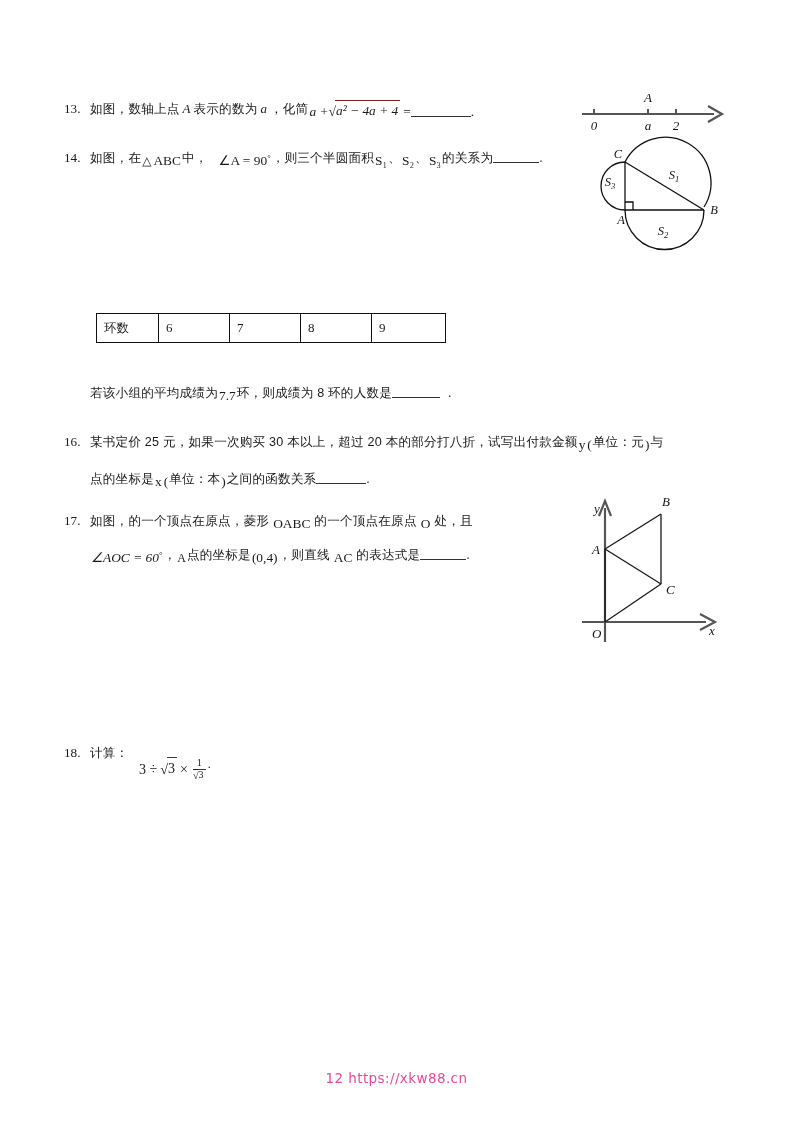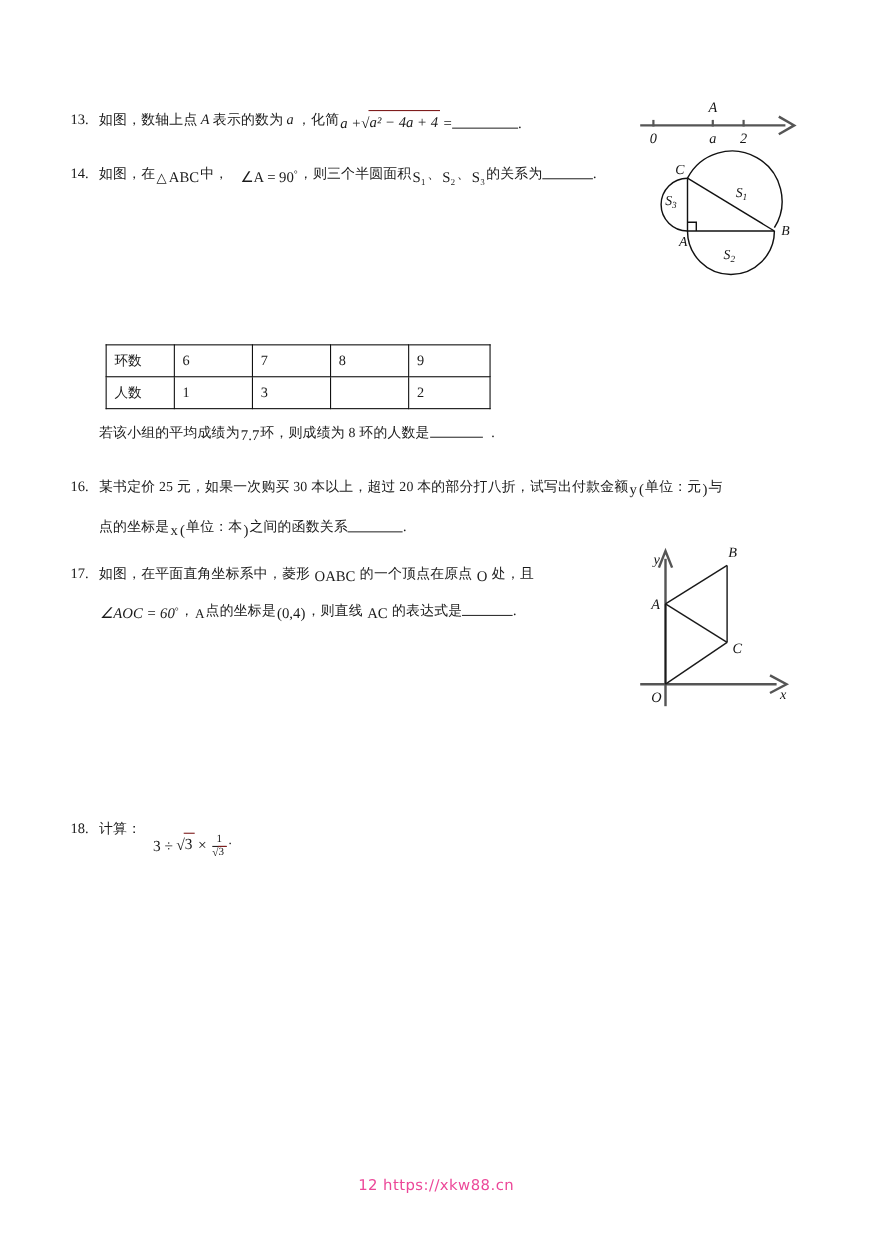--- a/index.html
+++ b/index.html
@@ -26,21 +26,21 @@
     line-height: 1.5;
     white-space: nowrap;
   }
   .qnum {
     display: inline-block;
     width: 26px;
     font-family: "Liberation Serif", serif;
     font-size: 13.2px;
   }
   .cn {
-    font-family: Liberation Serif, serif;
+    font-family: Liberation Sans, sans-serif;
     font-size: 12.6px;
     letter-spacing: .2px;
   }
   .mi {
     font-family: "Liberation Serif", serif;
     font-style: italic;
     font-size: 13px;
   }
   
   .math {
@@ -183,44 +183,37 @@
 
   <table class="score-table" style="left:96px; top:313px; width:350px;">
     <tbody>
         <tr>
       <td style="width:54px;">环数</td>
       <td class="num-cell" style="width:63px;">6</td>
       <td class="num-cell" style="width:63px;">7</td>
       <td class="num-cell" style="width:63px;">8</td>
       <td class="num-cell">9</td>
     </tr>
-    <tr>
-      <td>人数</td>
-      <td class="num-cell">1</td>
-      <td class="num-cell">3</td>
-      <td class="num-cell"></td>
-      <td class="num-cell">2</td>
-    </tr>
   </tbody>
     </table>
 
   <div class="qrow" style="left:90px; top:383px;text-align:right;">
     <span class="cn">若该小组的平均成绩为</span><span class="math">7.7</span><span class="cn">环，则成绩为 8 环的人数是</span><span class="blank" style="width:48px;"></span><span style="display:inline-block;width:8px;"></span><span class="cn">.</span>
   </div>
 
   <div class="qrow" style="left:64px; top:432px;">
     <span class="qnum">16.</span><span class="cn">某书定价 25 元，如果一次购买 30 本以上，超过 20 本的部分打八折，试写出付款金额</span><span class="math it">y</span><span class="math">(</span><span class="cn">单位：元</span><span class="math">)</span><span class="cn">与</span>
   </div>
 
   <div class="qrow" style="left:90px; top:469px;">
     <span class="cn">点的坐标是</span><span class="math it">x</span><span class="math">(</span><span class="cn">单位：本</span><span class="math">)</span><span class="cn">之间的函数关系</span><span class="blank" style="width:50px;"></span><span class="cn">.</span>
   </div>
 
   <div class="qrow" style="left:64px; top:511px;">
-    <span class="qnum">17.</span><span class="cn">如图，在平面直角坐标系中，菱形</span><span class="math it" style="padding:0 3px;">OABC</span><span class="cn">的一个顶点在原点</span><span class="math it" style="padding:0 3px;">O</span><span class="cn">处，且</span>
+    <span class="qnum">17.</span><span class="cn">如图，的一个顶点在原点，菱形</span><span class="math it" style="padding:0 3px;">OABC</span><span class="cn">的一个顶点在原点</span><span class="math it" style="padding:0 3px;">O</span><span class="cn">处，且</span>
   </div>
 
   <div class="qrow" style="left:90px; top:545px;">
     <span class="math"><span class="it">∠AOC = 60</span><span class="sup">°</span></span><span class="cn">，</span><span class="math it" style="font-size:12px;">A</span><span class="cn">点的坐标是</span><span class="math">(0,4)</span><span class="cn">，则直线</span><span class="math it" style="padding:0 3px;">AC</span><span class="cn">的表达式是</span><span class="blank" style="width:46px;"></span><span class="cn">.</span>
   </div>
 
   <div class="fig" style="left:578px; top:492px;">
     <svg width="156" height="155" viewBox="0 0 156 155">
 
       <line x1="27" y1="150" x2="27" y2="16" stroke="#555" stroke-width="2.2"></line>

